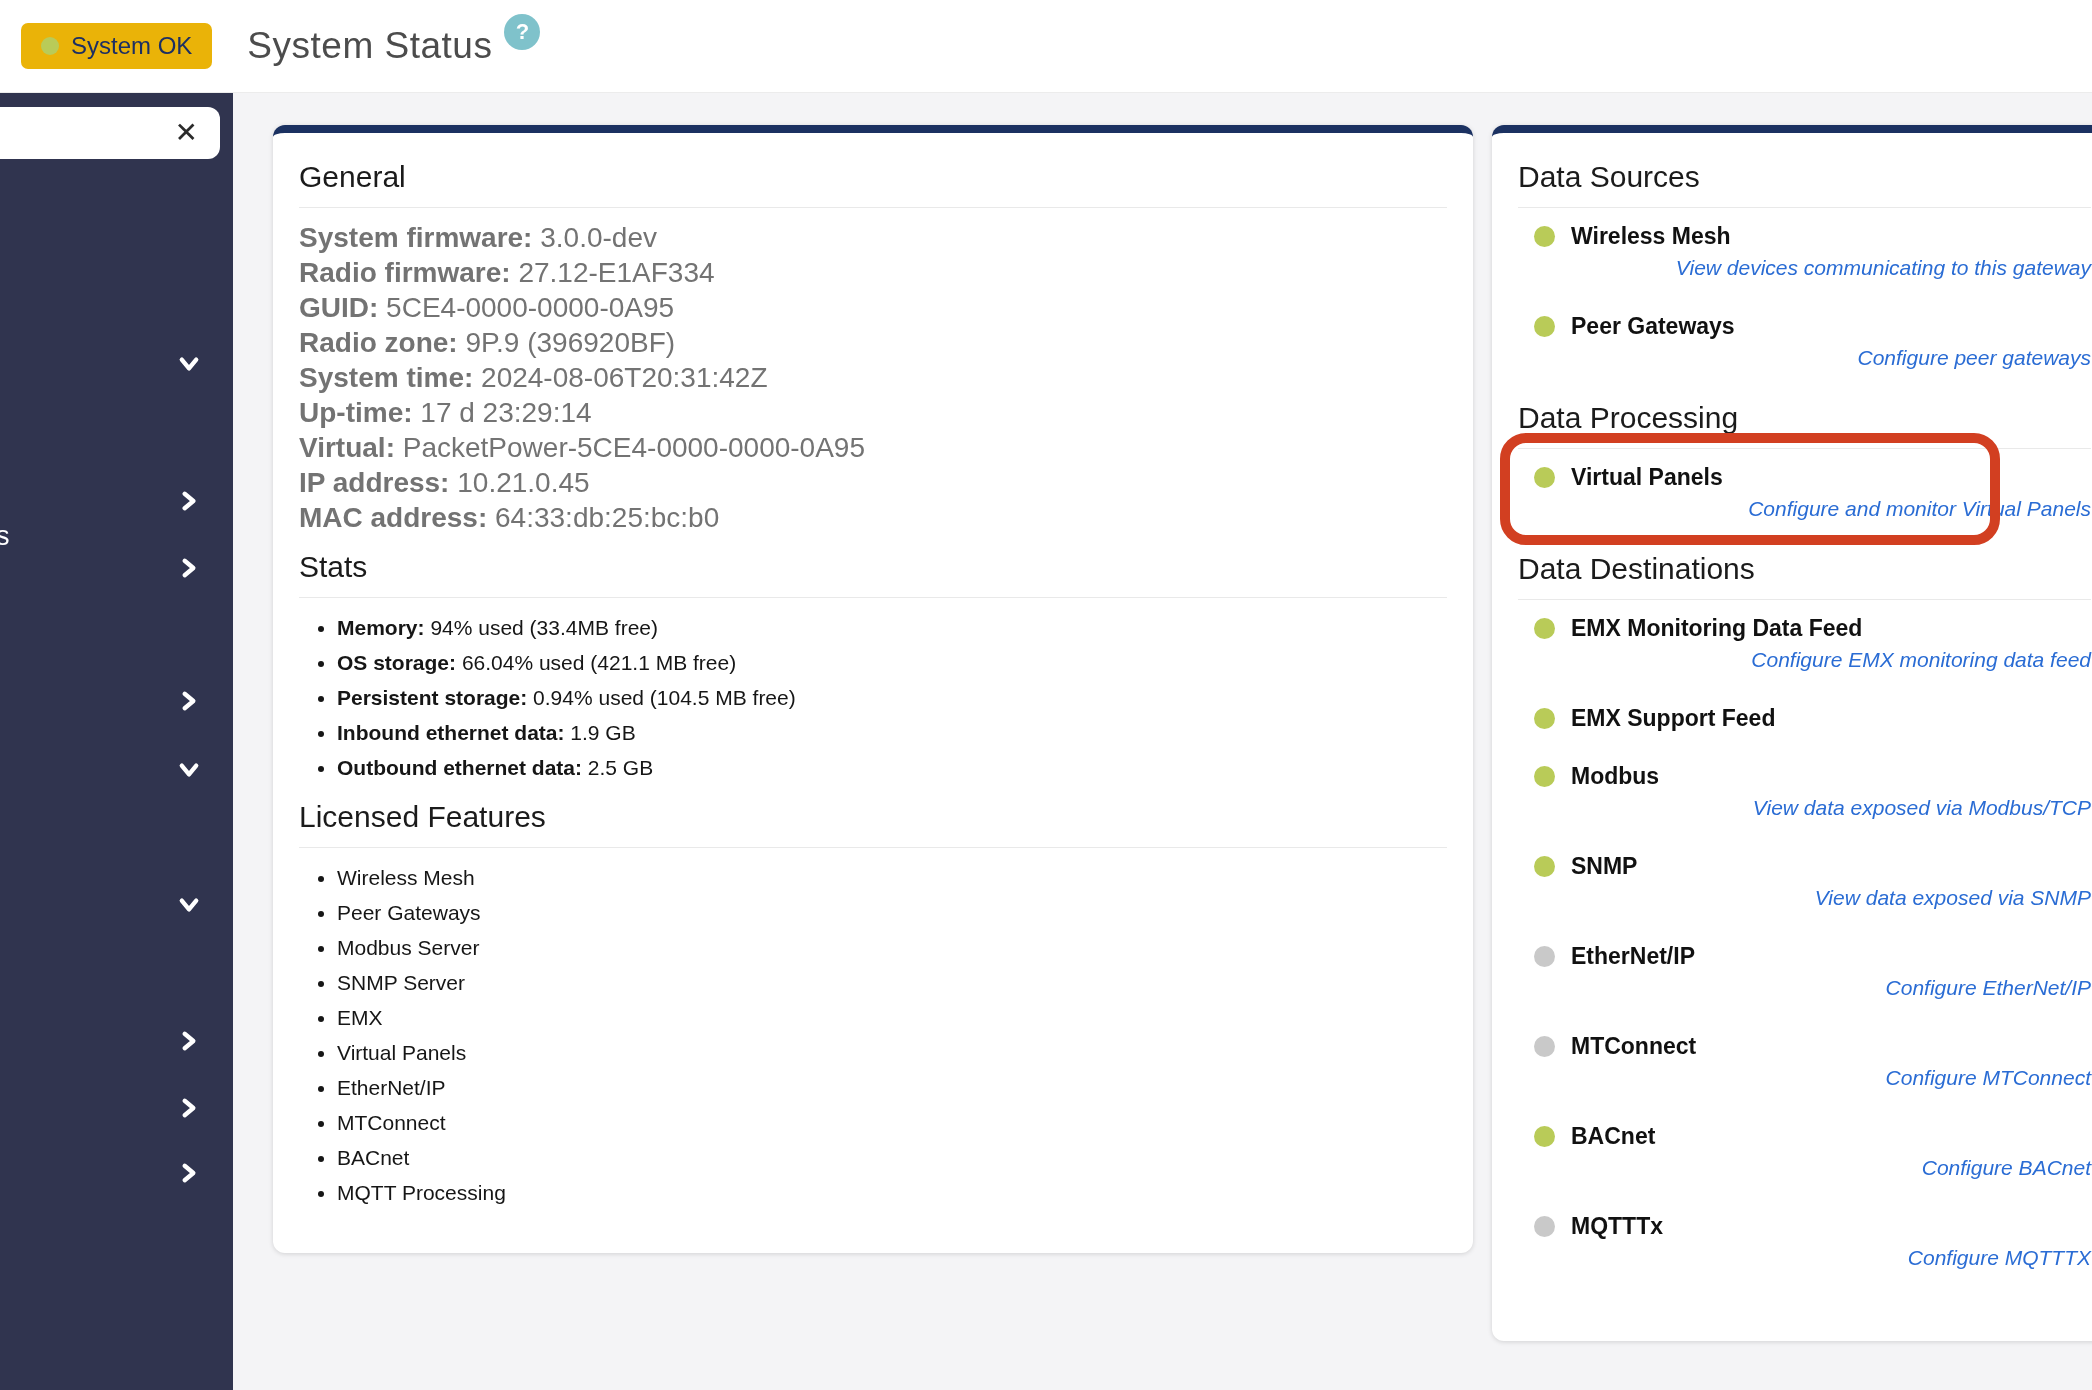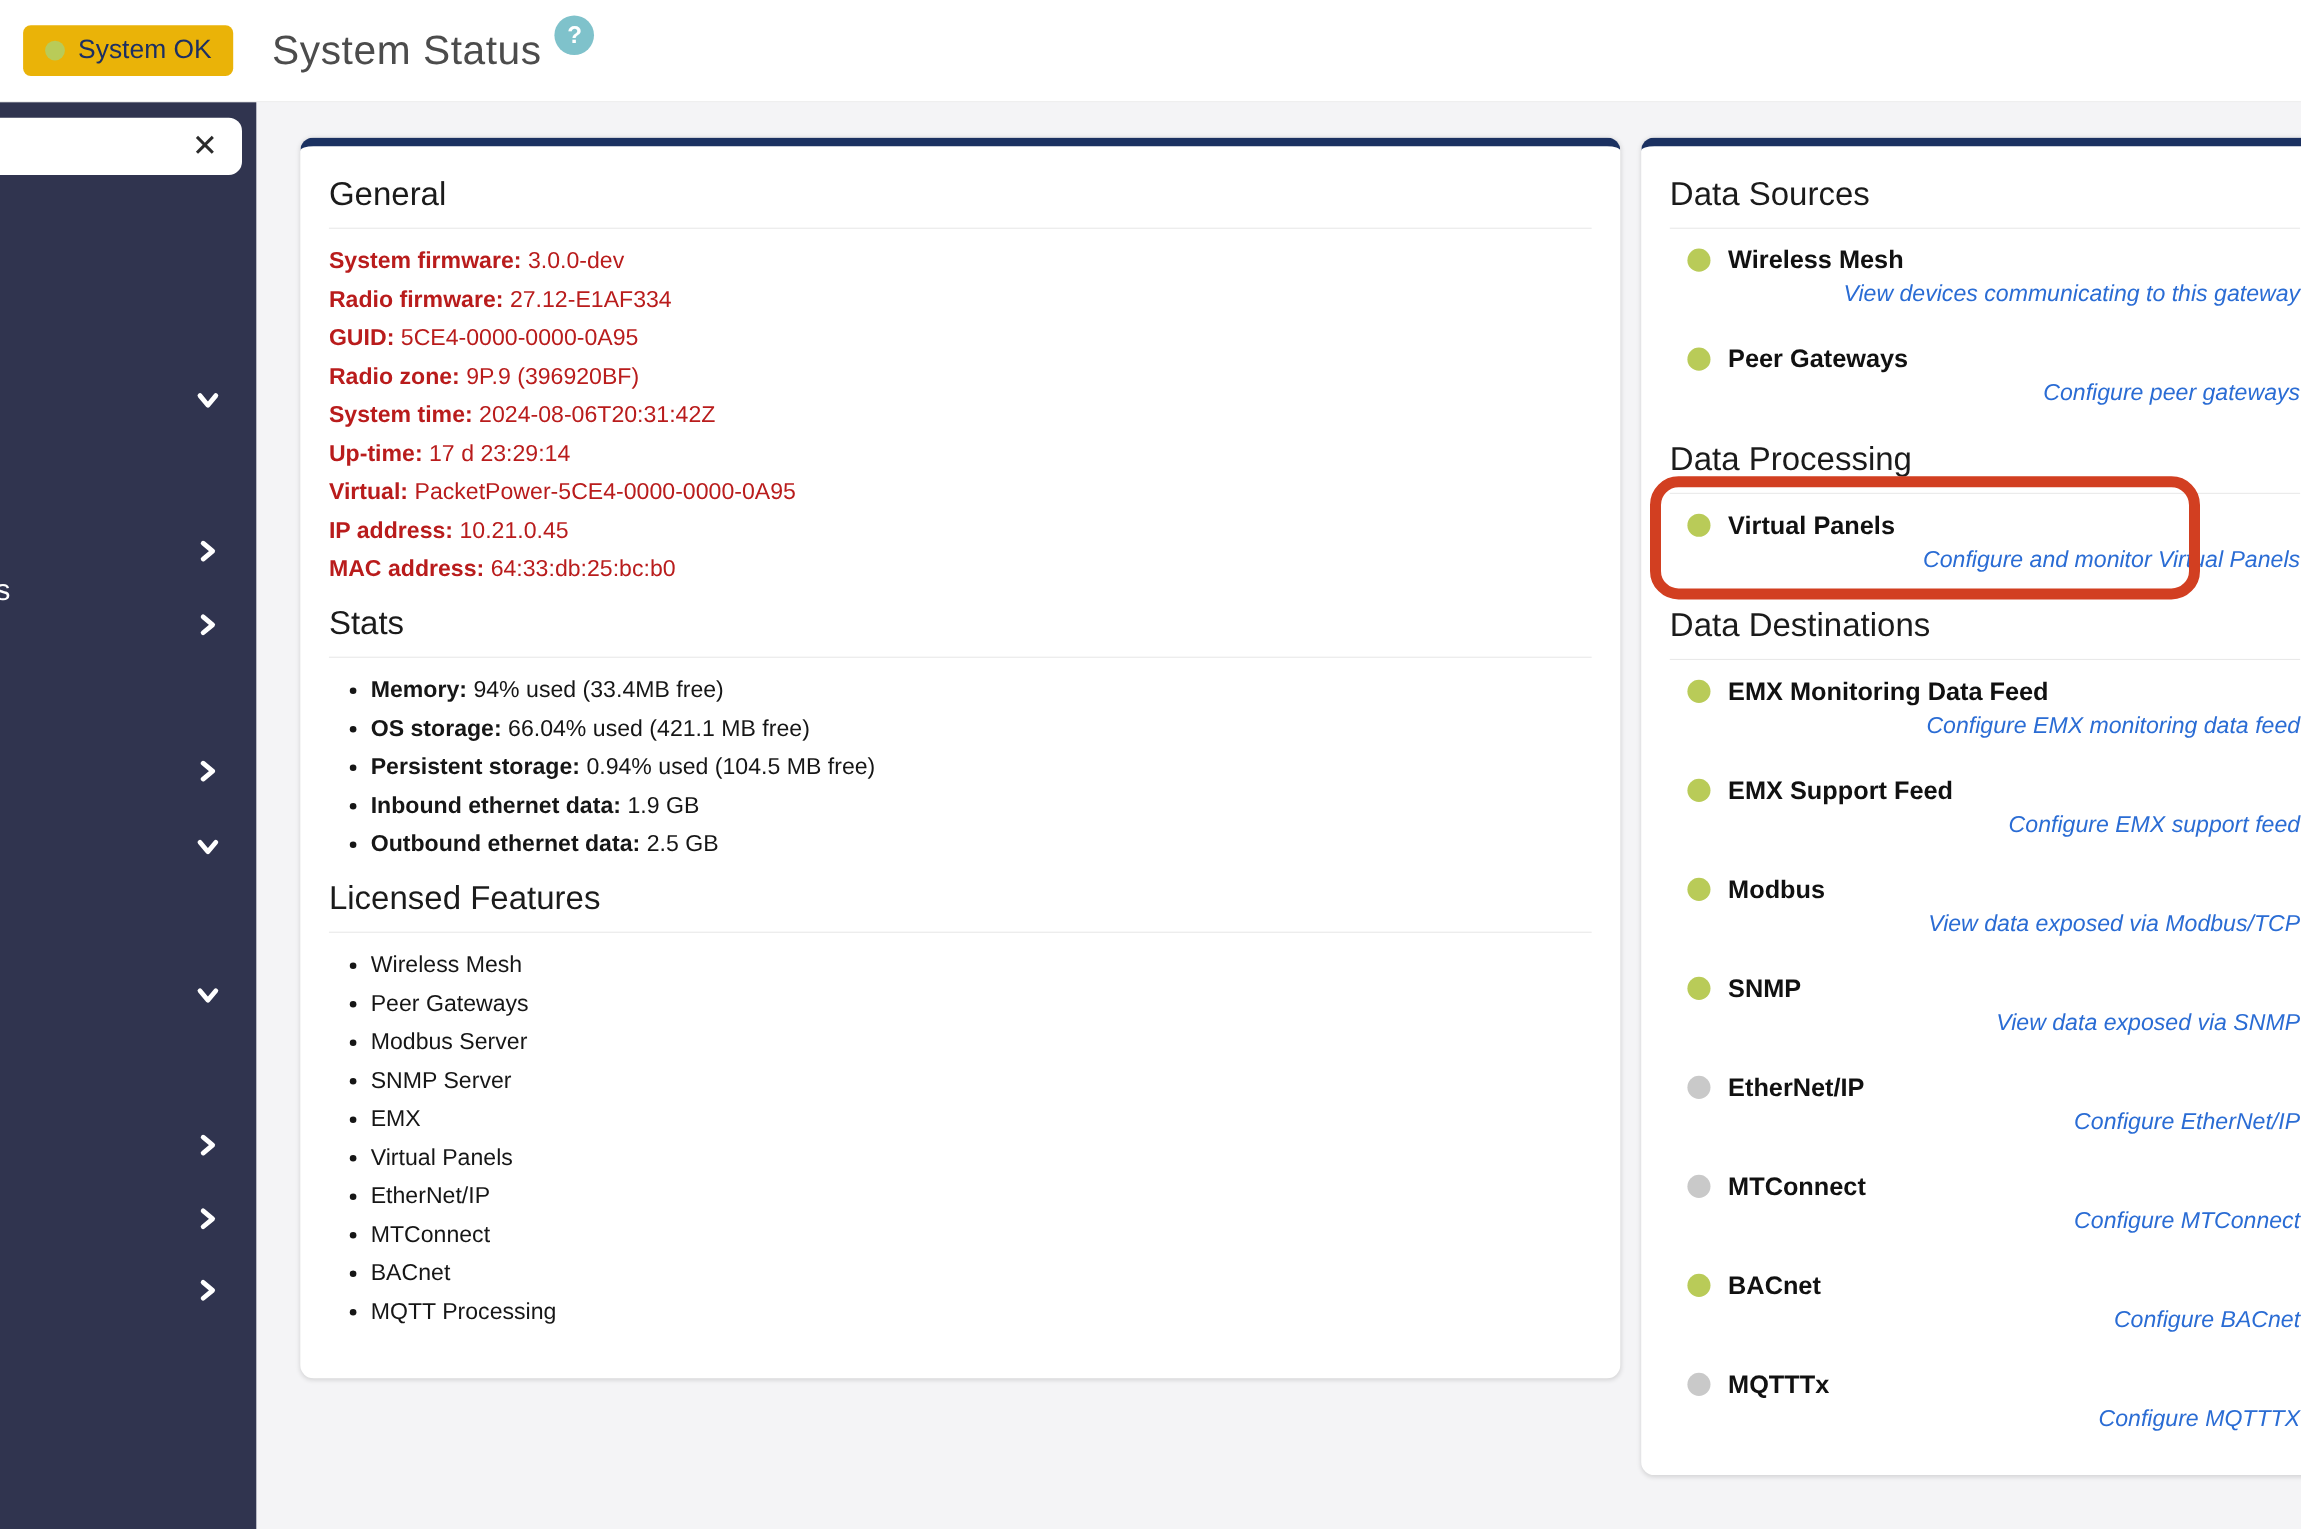--- a/index.html
+++ b/index.html
@@ -35,21 +35,21 @@
   .card { position:absolute; background:#fff; border-top:8px solid var(--accent-navy,#1b3161);
           border-radius:12px; box-shadow:0 1px 5px rgba(0,0,0,.14); overflow:hidden; }
   .card-general { left:273px; top:125px; width:1200px; height:1128px; }
   .card-data    { left:1492px; top:125px; width:625px; height:1216px; }
   .card-body { padding:18px 26px 24px 26px; }
   .sec-title { font-size:30px; font-weight:400; color:#1b1b1b; line-height:36px; margin-top:8px; }
   .rule { border:none; border-top:1px solid #e9e9e9; margin:12px 0 10px 0; }
 
   
   .info-block { margin-top:12px; }
-  .info-line { font-size:21px; line-height:35px; color:#b91c1c; }
+  .info-line { font-size:28px; line-height:35px; color:#737373; }
   .info-line .lbl { font-weight:bold; }
   ul.blist { margin:12px 0 4px 0; padding-left:38px; list-style:disc; }
   ul.blist li { font-size:21px; line-height:35px; color:#161616; }
   ul.blist .lbl { font-weight:bold; }
   .gap-top { margin-top:14px; }
 
   
   .ds-items { margin-top:12px; }
   .ds-item { position:relative; margin:0 0 26px 16px; }
   .ds-head { display:flex; align-items:center; gap:16px; }
@@ -261,21 +261,20 @@
             </div>
             <a class="ds-link">Configure EMX monitoring data feed</a>
           </div>
 
           <div class="ds-item">
 
             <div class="ds-head">
               <span class="ds-dot st-active"></span>
               <span class="ds-name">EMX Support Feed</span>
             </div>
-            <a class="ds-link">Configure EMX support feed</a>
           </div>
 
           <div class="ds-item">
 
             <div class="ds-head">
               <span class="ds-dot st-active"></span>
               <span class="ds-name">Modbus</span>
             </div>
             <a class="ds-link">View data exposed via Modbus/TCP</a>
           </div>

